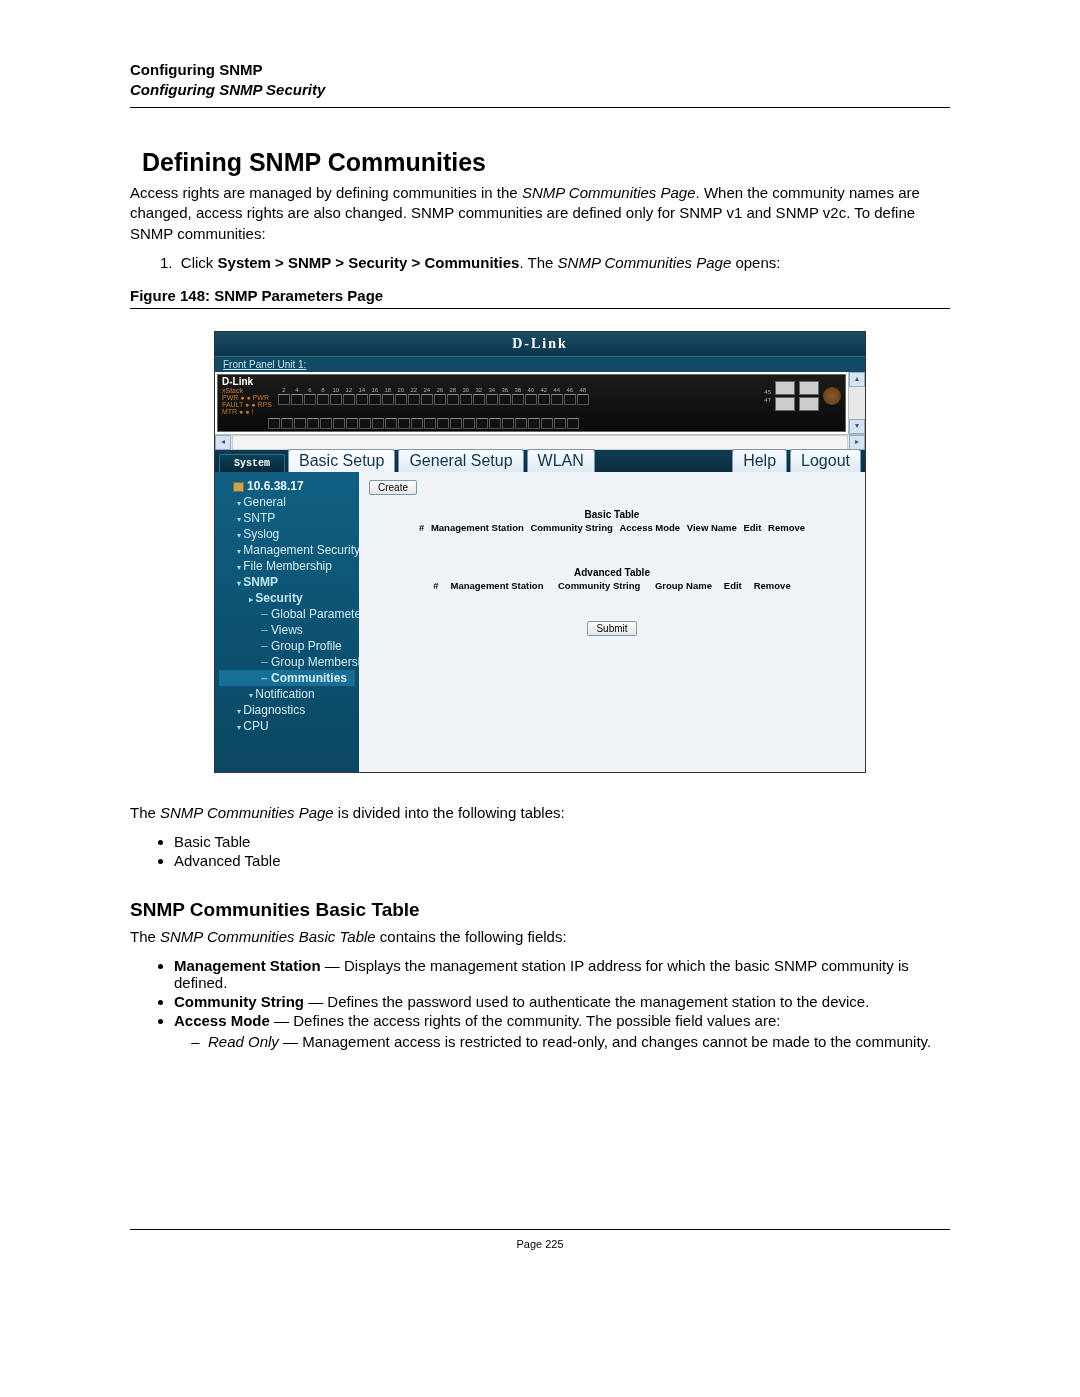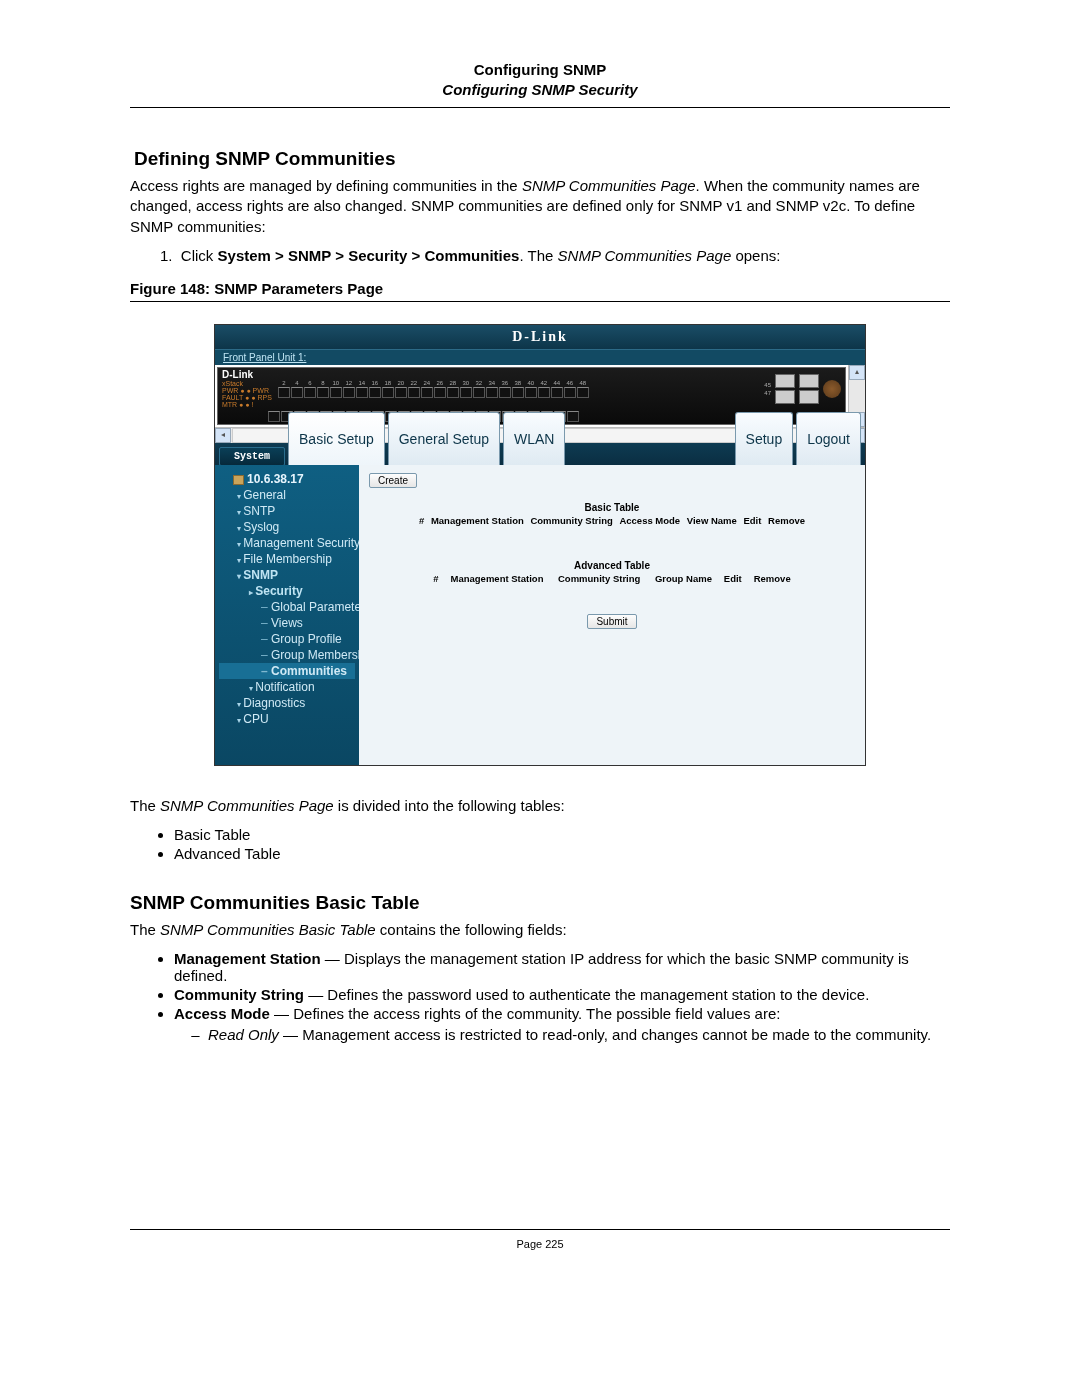--- a/index.html
+++ b/index.html
@@ -1,22 +1,22 @@
 <!DOCTYPE html>
 <html><head>
 <meta charset="utf-8">
 <style>
   html,body{margin:0;padding:0;background:#fff;}
   body{font-family:Arial,Helvetica,sans-serif;color:#000;width:1080px;}
   .page{padding:60px 130px 40px 130px;position:relative;min-height:1310px;box-sizing:border-box;}
-  .hdr{text-align:center;font-size:15px;line-height:1.3;}
+  .hdr{text-align:left;font-size:15px;line-height:1.3;}
   .hdr .h1{font-weight:bold;}
   .hdr .h2{font-style:italic;font-weight:bold;}
   hr.rule{border:none;border-top:1px solid #000;margin:8px 0 40px 0;}
-  h1.section{font-size:19px;margin:0 0 6px 4px;}
+  h1.section{font-size:25px;margin:0 0 6px 12px;}
   h2.section{font-size:19px;margin:30px 0 6px 0;}
   p.body{font-size:15px;line-height:1.35;margin:0 0 10px 0;}
   .step{font-size:15px;margin:0 0 16px 30px;}
   .figcap{font-size:15px;font-weight:bold;margin:10px 0 4px 0;}
   hr.thin{border:none;border-top:1px solid #000;margin:4px 0 22px 0;}
   ul.b{font-size:15px;margin:4px 0 0 0;padding-left:44px;}
   ul.b>li{margin:2px 0;}
   ul.sub{list-style-type:"–  ";margin:4px 0 0 0;padding-left:34px;}
   .ft{position:absolute;bottom:60px;left:0;right:0;}
   .ft hr{margin-left:130px;margin-right:130px;border:none;border-top:1px solid #000;}
@@ -38,21 +38,21 @@
   .sidepanel{display:flex;gap:4px;align-items:center;padding:0 4px;}
   .mod{width:18px;height:12px;background:#ccc;border:1px solid #666;}
   .serial{width:18px;height:18px;border-radius:50%;background:radial-gradient(#8b5a2b,#5a3a1b);}
   .vscroll{width:16px;background:#e8e8e8;border-left:1px solid #bbb;display:flex;flex-direction:column;justify-content:space-between;align-items:center;font-size:8px;color:#555;}
   .vscroll .ar{width:14px;height:13px;background:#d4e4f7;border:1px solid #9ab;line-height:12px;text-align:center;}
   .hscroll{height:15px;background:#e8e8e8;border-top:1px solid #bbb;display:flex;justify-content:space-between;align-items:center;font-size:8px;color:#555;}
   .hscroll .ar{width:14px;height:13px;background:#d4e4f7;border:1px solid #9ab;line-height:12px;text-align:center;}
   .hscroll .track{flex:1;margin:0 1px;height:13px;background:#f4f4f4;border:1px solid #ccc;}
 
   .tabbar{background:linear-gradient(#0e3b52,#0a2e42);display:flex;align-items:flex-end;height:22px;padding:0 4px;gap:3px;}
-  .tab{background:linear-gradient(#f9fcff,#dfeaf2);border:1px solid #7a99ad;border-bottom:none;border-radius:3px 3px 0 0;font-size:14px;padding:18px 10px;color:#0d3549;cursor:pointer;}
+  .tab{background:linear-gradient(#f9fcff,#dfeaf2);border:1px solid #7a99ad;border-bottom:none;border-radius:3px 3px 0 0;font-size:16px;padding:2px 10px;color:#0d3549;cursor:pointer;}
   .tab.active{background:linear-gradient(#fff,#eef5fa);}
   .tabspacer{flex:1;}
   .navrow{display:flex;background:#eef4f8;min-height:300px;}
   .side{width:144px;background:linear-gradient(#0f5f82,#0a4763);color:#cfe9f5;font-size:12px;padding:6px 4px;box-sizing:border-box;}
   .tabbar .sysbtn{background:linear-gradient(#0a3f57,#06293b);color:#fff;font-weight:bold;font-size:10px;padding:3px 14px;border:1px solid #2a6d8d;border-radius:2px;align-self:flex-end;margin-bottom:-1px;font-family:Liberation Mono, monospace;}
   .tree{list-style:none;margin:0;padding:0;}
   .tree li{padding:1px 0 1px 6px;white-space:nowrap;}
   .tree .ip{color:#e7f5fd;font-weight:bold;padding-left:14px;}
   .tree .caret::before{content:"▾ ";font-size:8px;color:#a8d4e8;}
   .tree .caretr::before{content:"▸ ";font-size:8px;color:#a8d4e8;}
@@ -213,21 +213,21 @@
       <div class="track"></div>
       <div class="ar">▸</div>
     </div>
 
     <div class="tabbar">
       <div class="sysbtn">System</div>
       <div class="tab active">Basic Setup</div>
       <div class="tab">General Setup</div>
       <div class="tab">WLAN</div>
       <div class="tabspacer"></div>
-      <div class="tab">Setup</div>
+      <div class="tab">Help</div>
       <div class="tab">Logout</div>
     </div>
 
     <div class="navrow">
       <div class="side">
         <ul class="tree">
           <li class="ip"><span class="ico"></span><span>10.6.38.17</span></li>
           <li class="sub caret">General</li>
           <li class="sub caret">SNTP</li>
           <li class="sub caret">Syslog</li>

